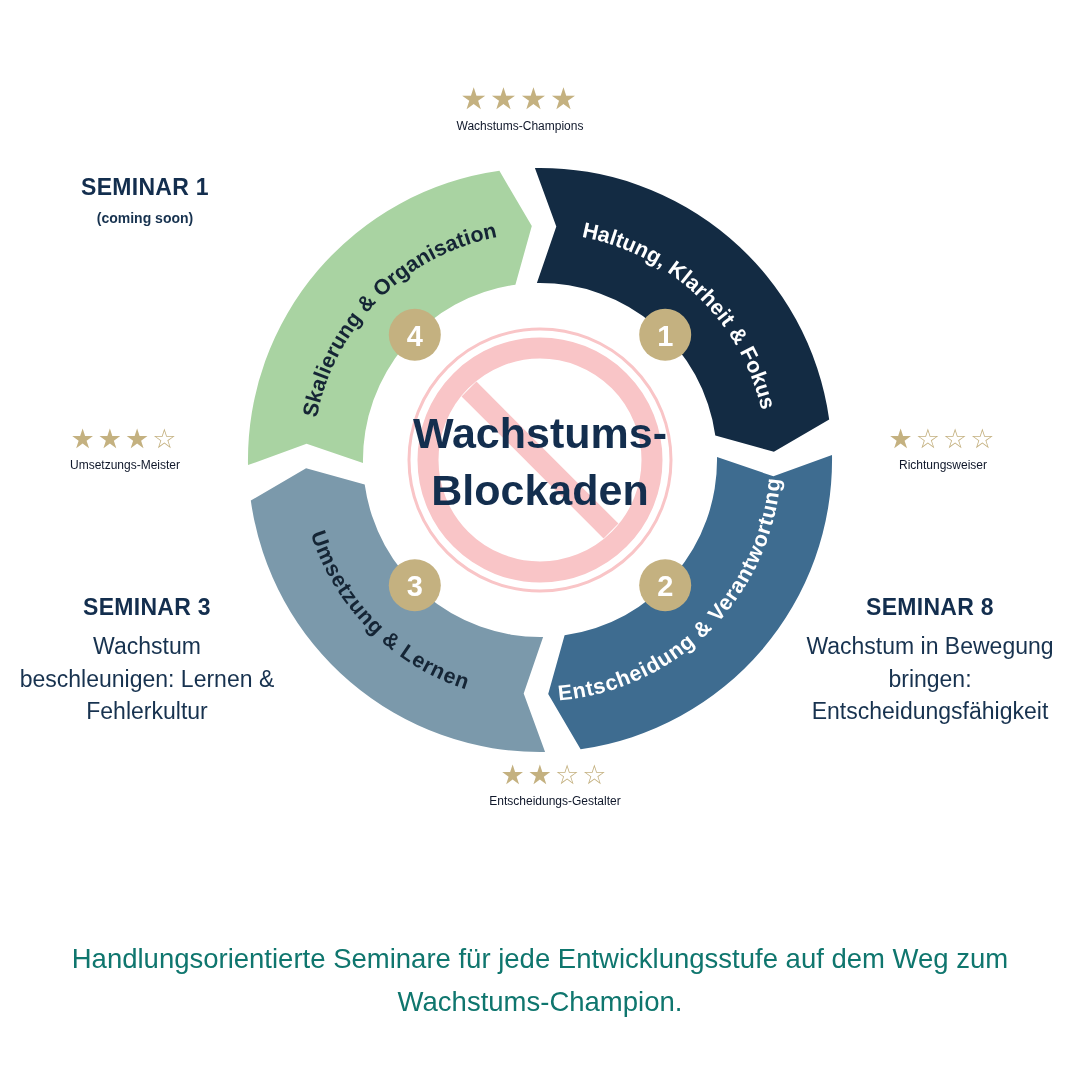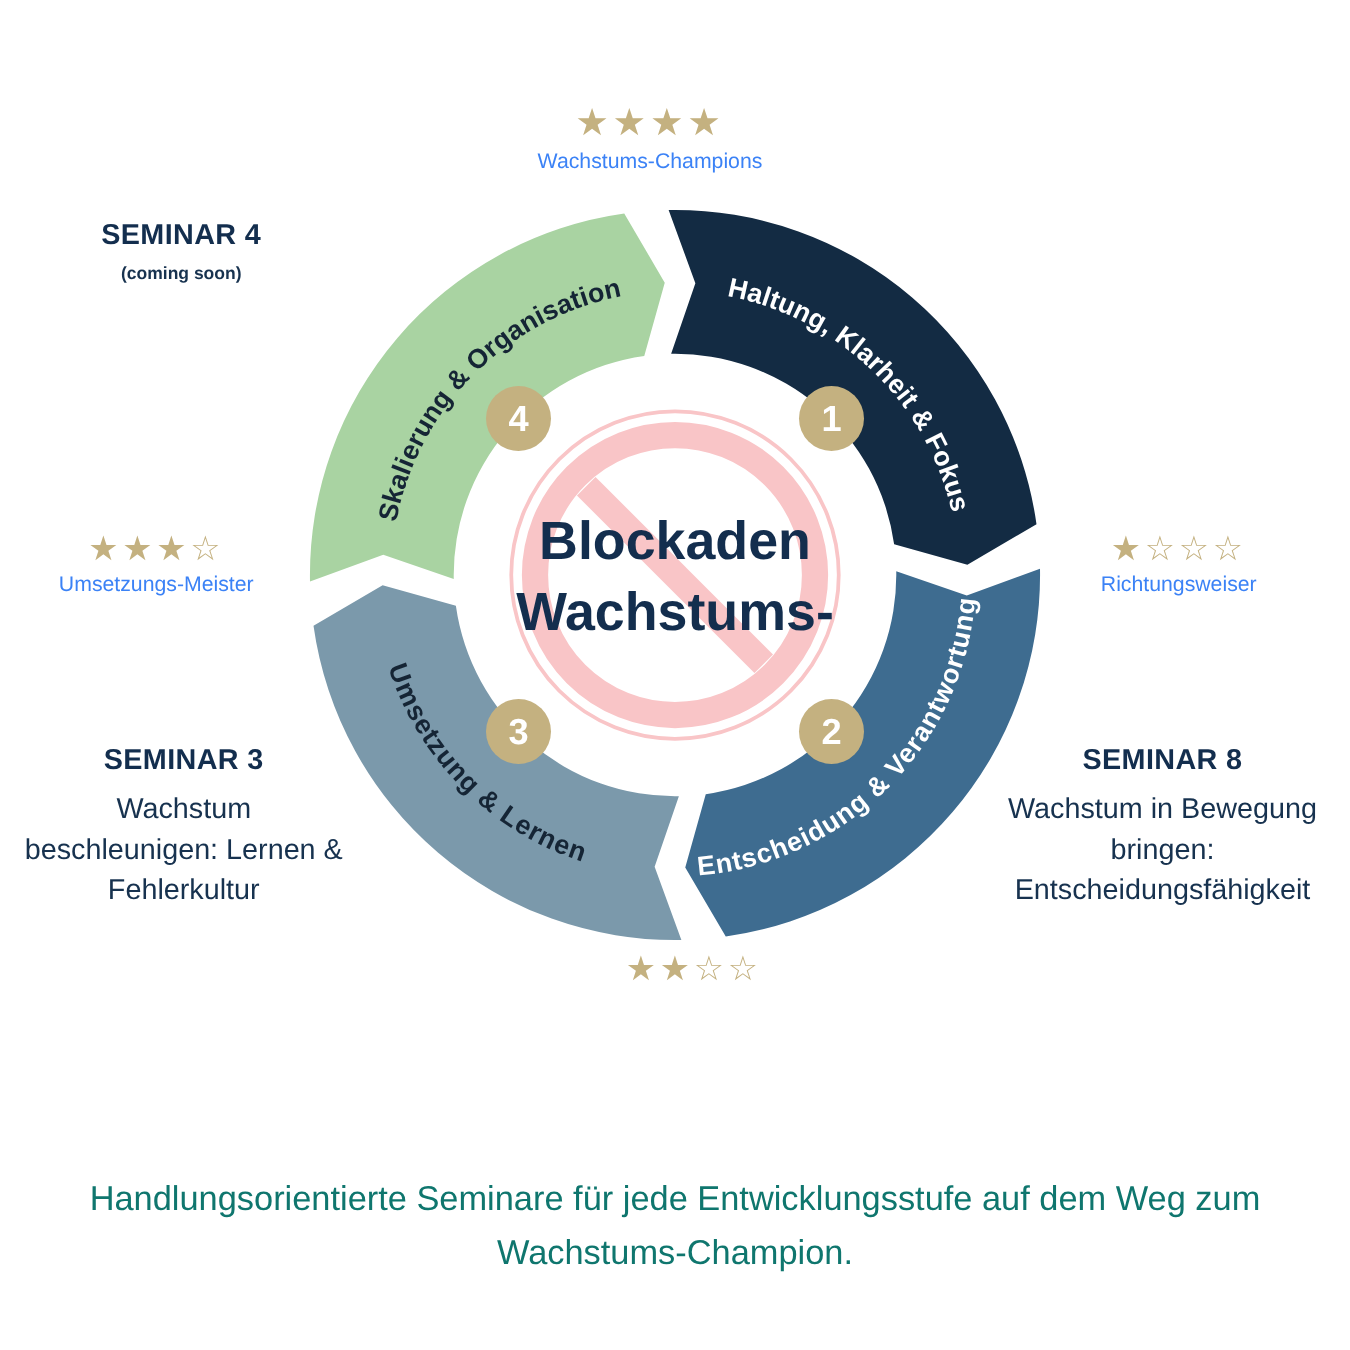--- a/index.html
+++ b/index.html
@@ -11,21 +11,21 @@
   svg{position:absolute;left:0;top:0;}
   .arc-label{font-family:"Liberation Sans","DejaVu Sans",sans-serif;font-size:21.5px;font-weight:600;letter-spacing:.4px;}
   .badge-num{font-family:"Liberation Sans","DejaVu Sans",sans-serif;font-size:29px;font-weight:700;fill:#ffffff;text-anchor:middle;}
   .center-title{
     position:absolute;left:540px;top:462px;transform:translate(-50%,-50%);
     text-align:center;color:#132e4e;font-size:43px;font-weight:800;line-height:1.32;white-space:nowrap;
   }
   .rating{position:absolute;text-align:center;}
   .stars{line-height:1;letter-spacing:3px;font-size:27px;}
   .rating-top .stars{font-size:30px;}
-  .rating-label{margin-top:5px;font-size:17px;color:#3b82f6;}
+  .rating-label{margin-top:5px;font-size:12px;color:#0f172a;}
   .rating-top{left:370px;top:84px;width:300px;}
   .rating-right{left:845px;top:426px;width:196px;}
   .rating-bottom{left:410px;top:762px;width:290px;}
   .rating-left{left:27px;top:426px;width:196px;}
   .seminar{position:absolute;text-align:center;color:#17324f;}
   .seminar h3{margin:0 0 9px 0;font-size:23px;font-weight:700;color:#132e4e;letter-spacing:.3px;}
   .seminar .body{font-size:23px;line-height:1.42;white-space:pre-line;}
   .seminar .note{font-size:14px;margin-top:2px;font-weight:bold;}
   .seminar-1{left:820px;top:174px;width:226px;}
   .seminar-2{left:802px;top:594px;width:256px;}
@@ -77,53 +77,54 @@
     <circle id="badge1" r="26" fill="#c4b180" cx="665.2" cy="585.2"></circle>
     <circle id="badge2" r="26" fill="#c4b180" cx="414.8" cy="585.2"></circle>
     <circle id="badge3" r="26" fill="#c4b180" cx="414.8" cy="334.8"></circle>
     <text id="badgenum0" class="badge-num" dominant-baseline="central" x="665.2" y="335.8">1</text>
     <text id="badgenum1" class="badge-num" dominant-baseline="central" x="665.2" y="586.2">2</text>
     <text id="badgenum2" class="badge-num" dominant-baseline="central" x="414.8" y="586.2">3</text>
     <text id="badgenum3" class="badge-num" dominant-baseline="central" x="414.8" y="335.8">4</text>
   </svg>
 
   <div class="center-title">
+    <div>Wachstums-</div>
     <div>Blockaden</div>
-    <div>Wachstums-</div>
   </div>
 
   <div class="rating rating-top">
     <div class="stars" style="color: rgb(196, 177, 128);">★★★★</div>
     <div class="rating-label">Wachstums-Champions</div>
   </div>
   <div class="rating rating-right">
     <div class="stars" style="color: rgb(196, 177, 128);">★☆☆☆</div>
     <div class="rating-label">Richtungsweiser</div>
   </div>
   <div class="rating rating-bottom">
     <div class="stars" style="color: rgb(196, 177, 128);">★★☆☆</div>
+    <div class="rating-label">Entscheidungs-Gestalter</div>
   </div>
   <div class="rating rating-left">
     <div class="stars" style="color: rgb(196, 177, 128);">★★★☆</div>
     <div class="rating-label">Umsetzungs-Meister</div>
   </div>
 
   <div class="seminar seminar-2">
     <h3>SEMINAR 8</h3>
     <div class="body">Wachstum in Bewegung
 bringen:
 Entscheidungsfähigkeit</div>
   </div>
   <div class="seminar seminar-3">
     <h3>SEMINAR 3</h3>
     <div class="body">Wachstum
 beschleunigen: Lernen &amp;
 Fehlerkultur</div>
   </div>
   <div class="seminar seminar-4">
-    <h3>SEMINAR 4</h3>
+    <h3>SEMINAR 1</h3>
     <div class="note">(coming soon)</div>
   </div>
 
   <div class="caption">Handlungsorientierte Seminare für jede Entwicklungsstufe auf dem Weg zum
 Wachstums-Champion.</div>
 
 </div>
 
 </body></html>

